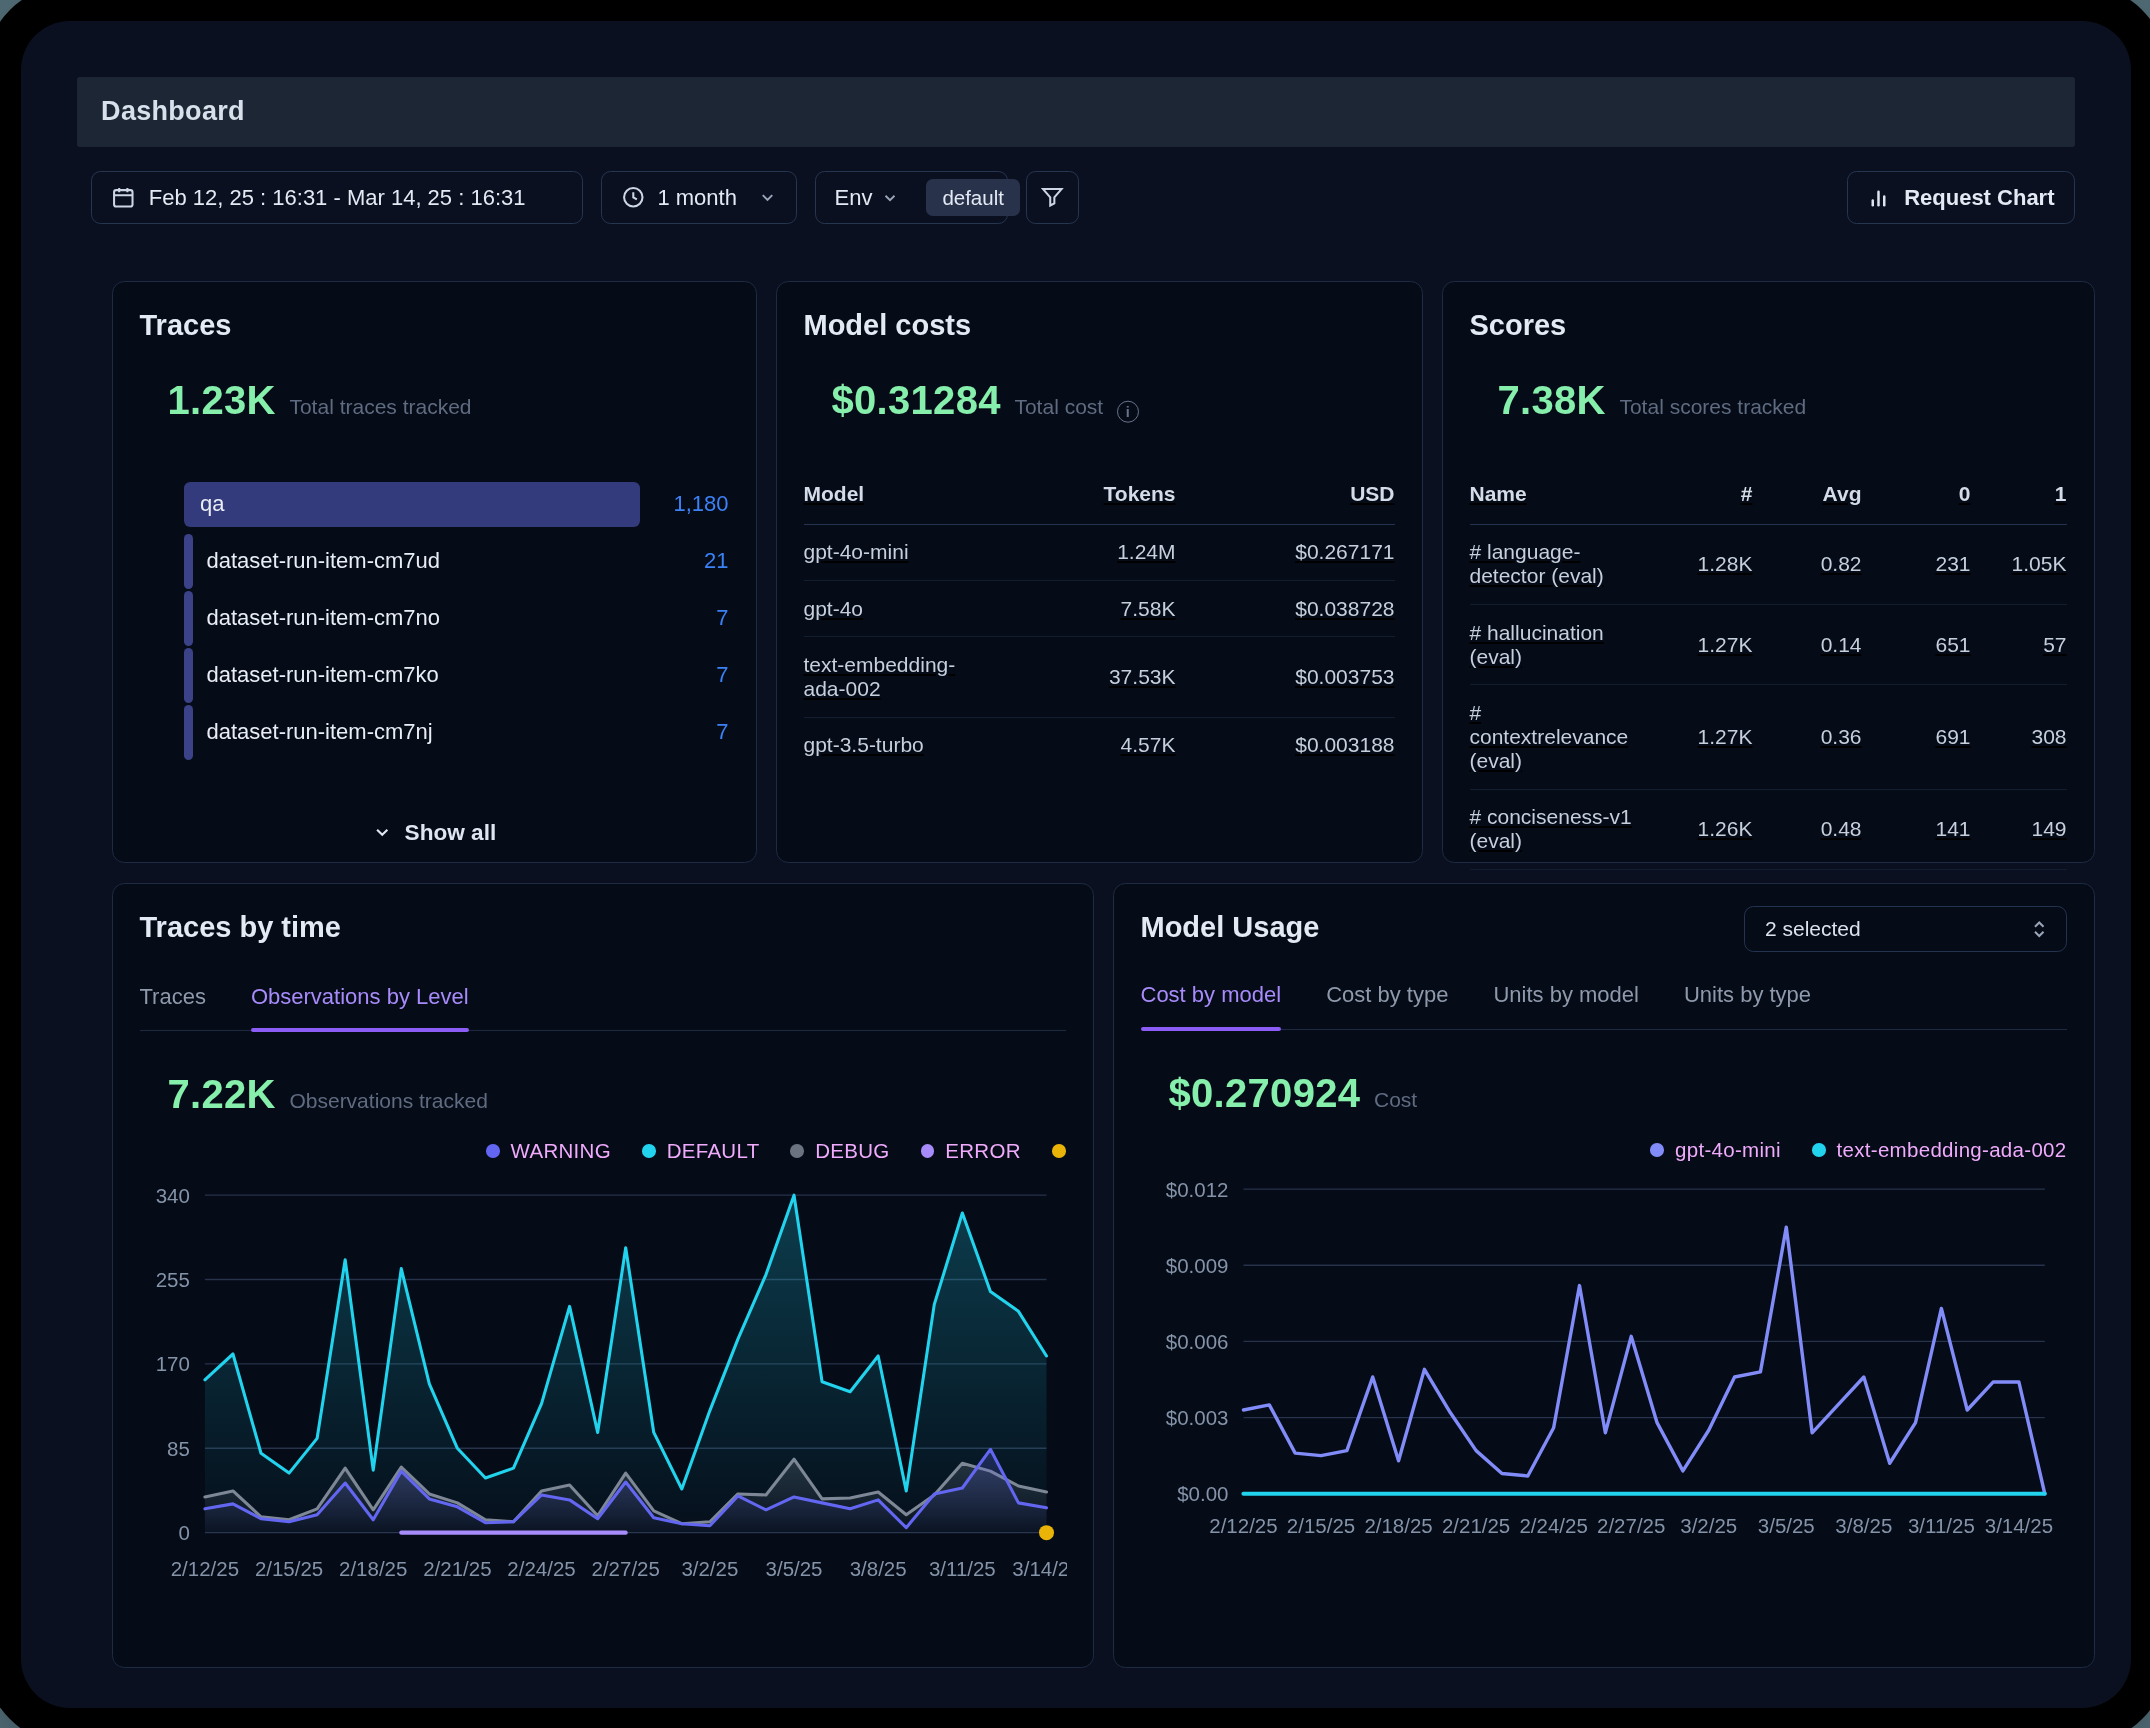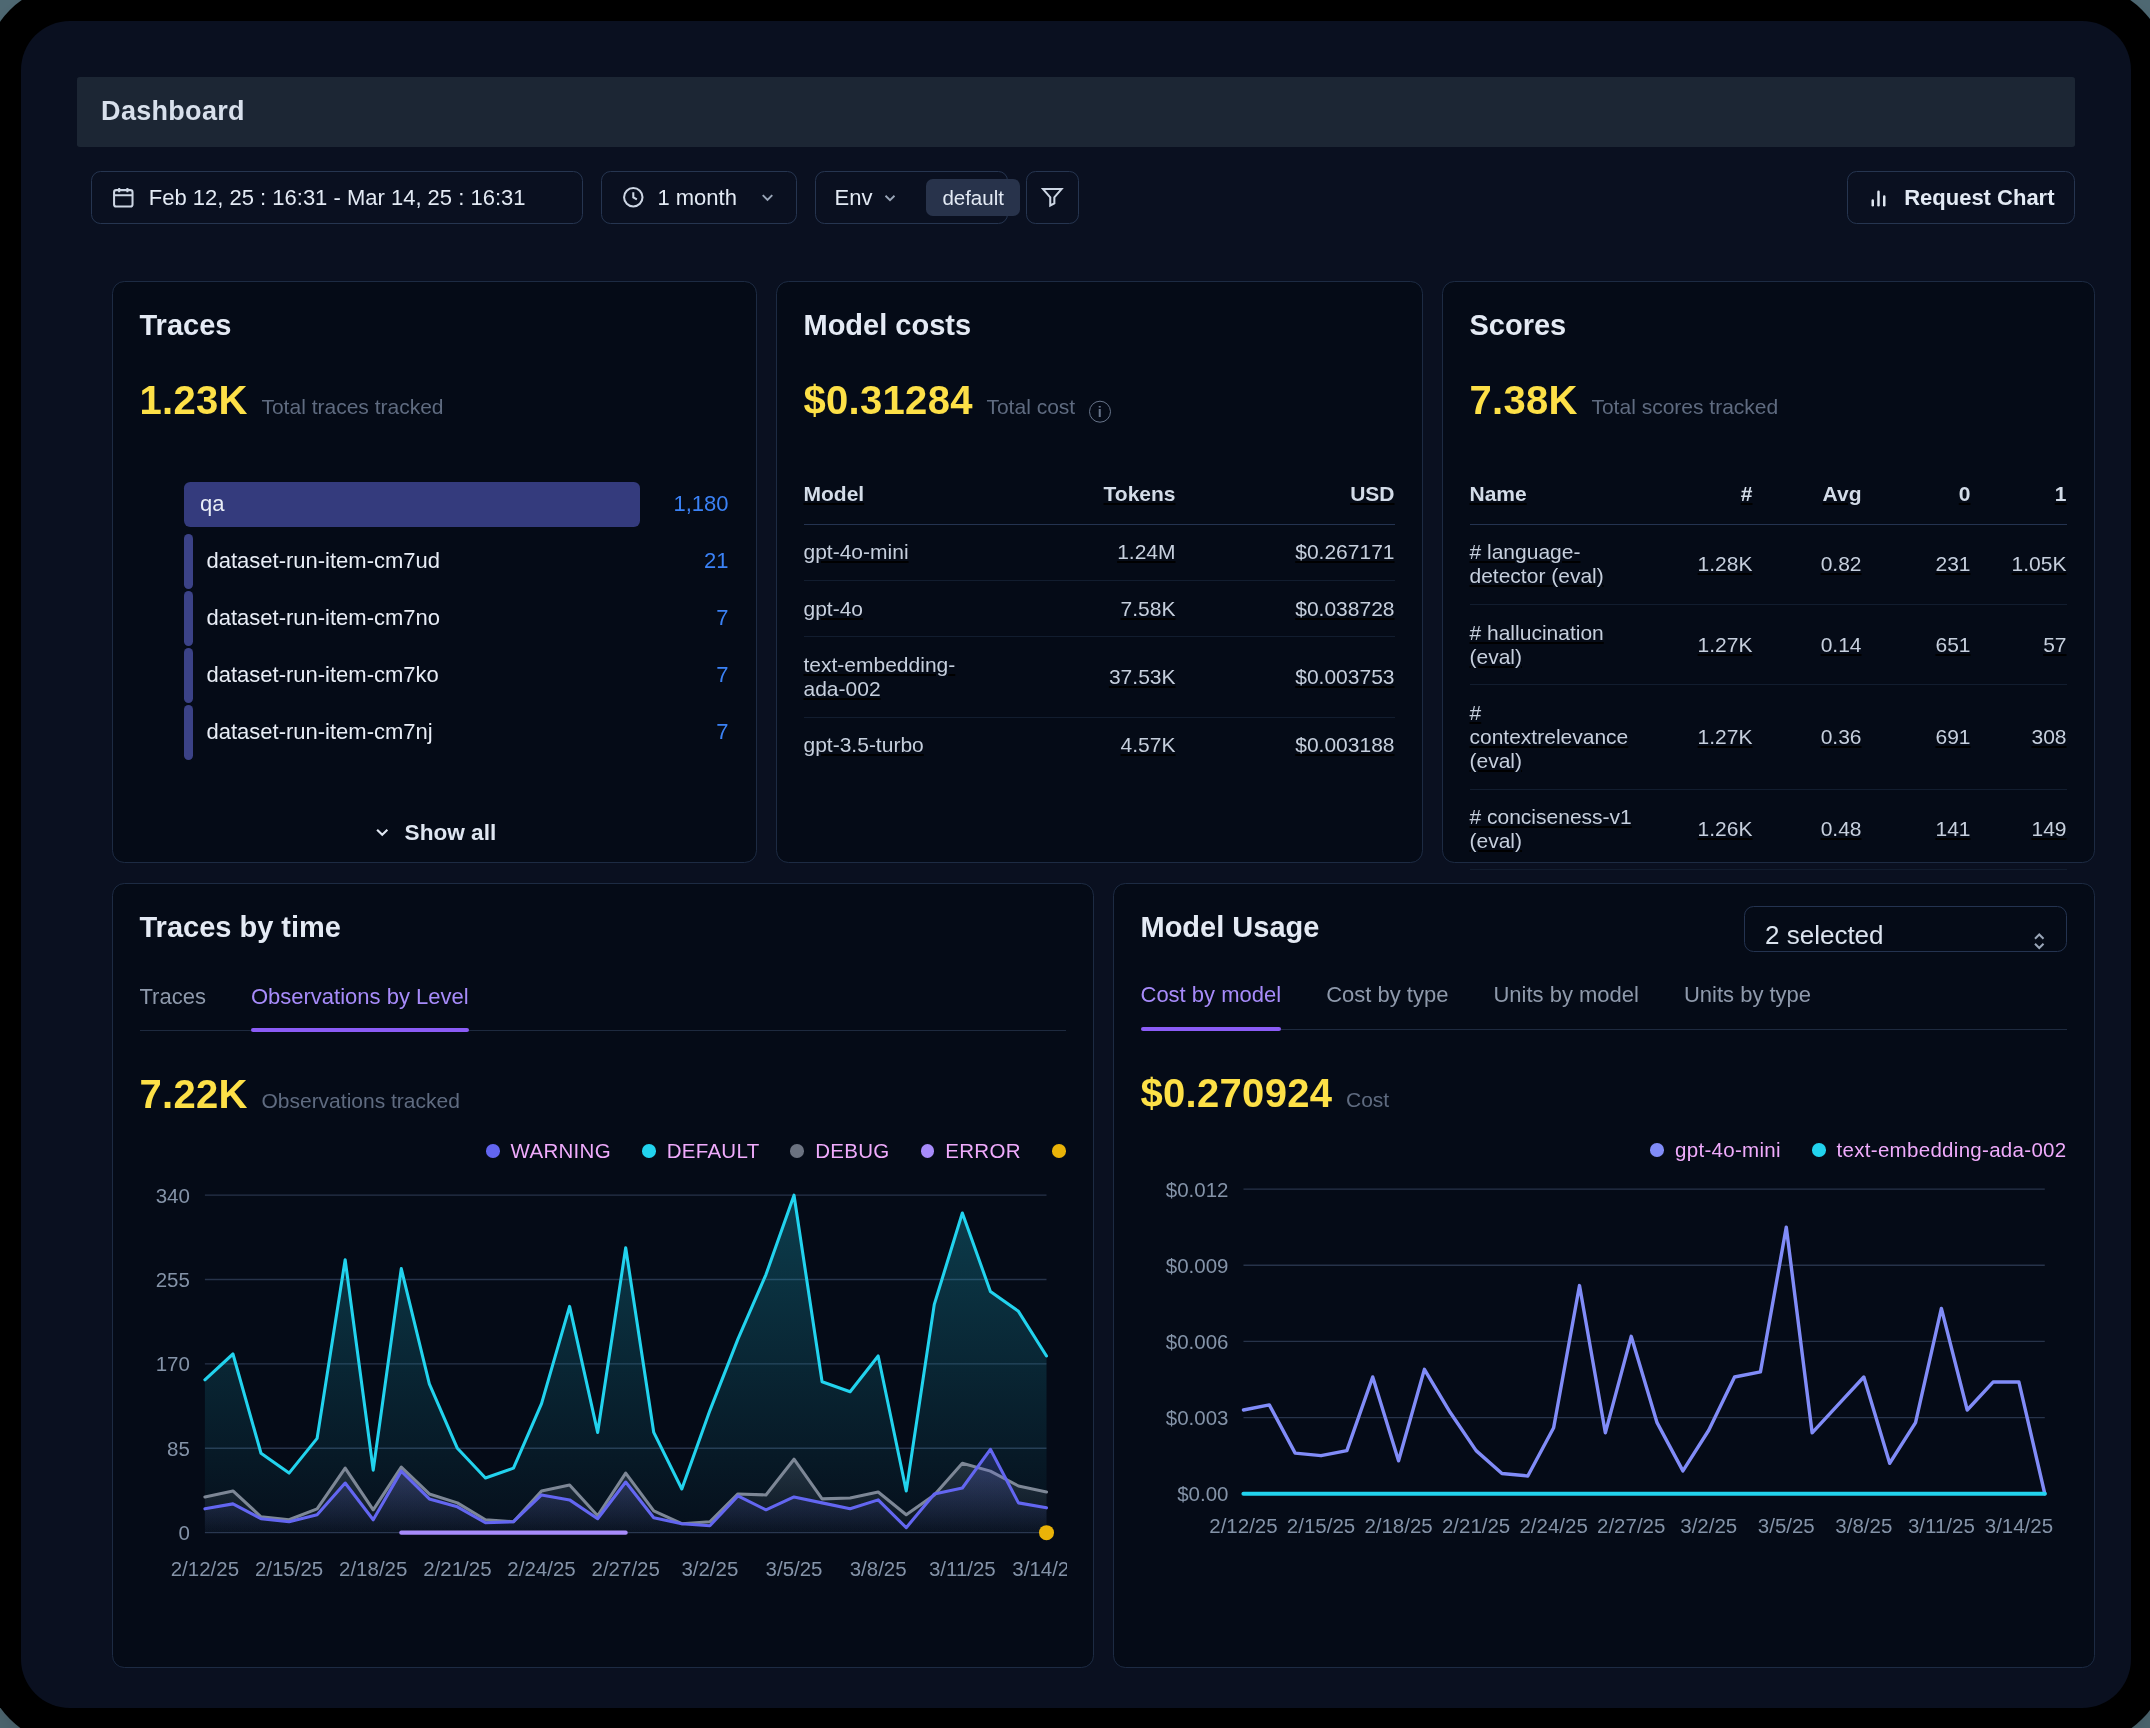--- a/index.html
+++ b/index.html
@@ -39,21 +39,21 @@
   .spacer { flex:1; }
   .icon-btn { width:53px; justify-content:center; padding:0; }
   .req-btn { font-weight:600; font-size:22px; }
   
   .card {
     position:absolute; background:#050b17; border:1.4px solid #1d2b43; border-radius:12.3px;
     padding:27px 27px;
   }
   .card-title { font-size:29px; font-weight:700; color:#e4eaf4; }
   .metric-row { display:flex; align-items:baseline; gap:13.7px; margin-top:36px; }
-  .metric { font-size:40px; font-weight:700; color:#fde047; letter-spacing:0.3px; }
+  .metric { font-size:40px; font-weight:700; color:#86efac; letter-spacing:0.3px;margin-left:28px; }
   .metric-label { font-size:21px; color:#5f6b80; }
   .info-i {
     width:22px; height:22px; border:1.7px solid #67748a; border-radius:50%;
     display:inline-flex; align-items:center; justify-content:center;
     color:#67748a; font-size:14.4px; font-weight:700; transform:translateY(2.7px);
   }
   #card-traces { left:91px; top:260px; width:645px;  height:582px; }
   #card-costs  { left:755px; top:260px; width:647px; height:582px; }
   #card-scores { left:1421px; top:260px; width:653px; height:582px; }
   #card-tbt    { left:91px; top:862px; width:982px; height:785px; }
@@ -97,22 +97,22 @@
   }
   .tab.active { color:#a78bfa; }
   .tab.active::after {
     content:""; position:absolute; left:0; right:0; bottom:-2.1px; height:4.1px;
     background:#8b5cf6; border-radius:2.1px;
   }
   
   .card-head-row { display:flex; align-items:flex-start; justify-content:space-between; }
   .select-box {
     width:323px; height:46px; border:1.4px solid #243350; border-radius:9.6px;
-    display:flex; align-items:flex-end; justify-content:space-between;
-    padding:0 16.4px 0 20.5px; font-size:26px; color:#dbe3ee; cursor:pointer;
+    display:flex; align-items:center; justify-content:space-between;
+    padding:0 16.4px 0 20.5px; font-size:21px; color:#dbe3ee; cursor:pointer;
     margin-top:-4.1px;
   }
   
   .legend { display:flex; justify-content:flex-end; align-items:center; gap:31px; margin-top:20.5px; height:27px; }
   .legend-item { display:flex; align-items:center; gap:11px; }
   .legend-dot { width:13.7px; height:13.7px; border-radius:50%; }
   .legend-text { font-size:20.5px; color:#f0abfc; letter-spacing:0.3px; }
   .chart-wrap { margin-top:11px; }
 </style>
 </head>

